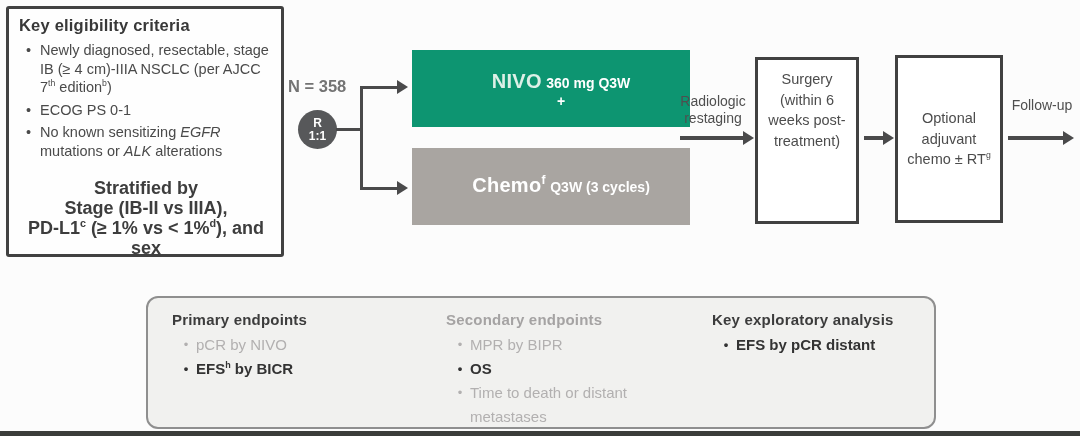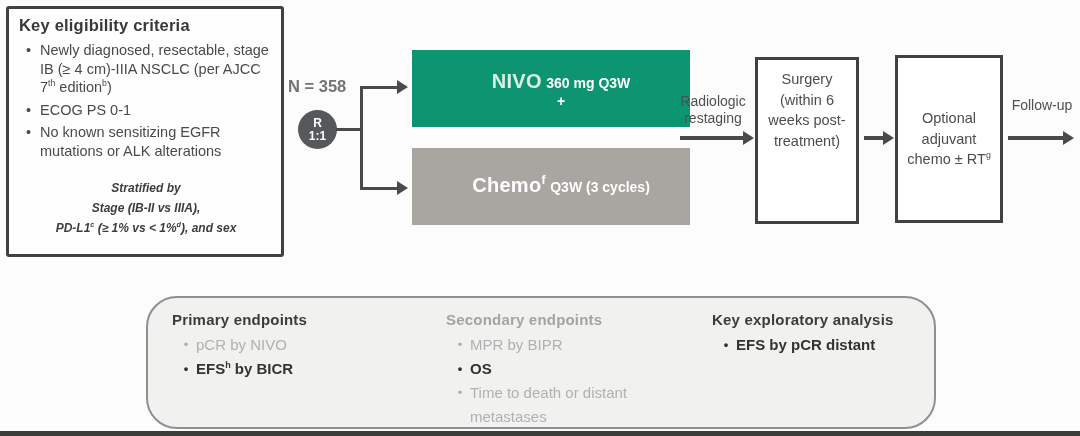--- a/index.html
+++ b/index.html
@@ -15,22 +15,22 @@
     border:3px solid #414141;border-radius:3px;background:#fefefe;
     box-sizing:border-box;padding:7px 8px 0 10px;
   }
   .elig-title{font-size:16.5px;font-weight:bold;color:#383838;letter-spacing:.2px;}
   .elig-list{margin:6px 0 0 0;padding:0;list-style:none;}
   .elig-list li{
     position:relative;padding-left:21px;font-size:14.5px;color:#4a4a4a;
     line-height:18.5px;margin-bottom:4px;
   }
   .elig-list li::before{content:"•";position:absolute;left:7px;color:#4a4a4a;}
-  .strat{margin-top:18px;text-align:center;font-weight:bold;font-size:12px;color:#3d3d3d;line-height:20px;font-style:italic;}
-  .gene{}
+  .strat{margin-top:18px;text-align:center;font-weight:bold;font-size:18px;color:#3d3d3d;line-height:20px;}
+  .gene{font-style:italic;}
 
   
   .n-label{position:absolute;left:288px;top:77px;font-size:16.5px;font-weight:bold;color:#737373;}
   .r-circle{
     position:absolute;left:298px;top:110px;width:39px;height:39px;border-radius:50%;
     background:#57585a;color:#fff;display:flex;flex-direction:column;align-items:center;
     justify-content:center;font-weight:bold;font-size:12px;line-height:13px;
   }
 
   
@@ -64,21 +64,21 @@
     position:absolute;border:3px solid #414141;background:#fff;box-sizing:border-box;
     display:flex;justify-content:center;text-align:center;
     font-size:14.5px;color:#4c4c4c;line-height:20.5px;
   }
   .surgery{left:755px;top:57px;width:104px;height:167px;align-items:flex-start;padding:9px 5px 0 5px;}
   .optional{left:895px;top:55px;width:108px;height:168px;align-items:center;padding:0 3px;}
 
   
   .panel{
     position:absolute;left:146px;top:296px;width:790px;height:133px;
-    background:#f1f1ef;border:2px solid #8f8f8f;border-radius:31px;box-sizing:border-box;
+    background:#f1f1ef;border:2px solid #8f8f8f;border-radius:12px;box-sizing:border-box;
   }
   .col{position:absolute;top:13px;}
   .col1{left:24px;width:262px;}
   .col2{left:298px;width:252px;}
   .col3{left:564px;width:220px;}
   .col-title{font-size:15px;font-weight:bold;letter-spacing:.2px;margin-bottom:5px;}
   .title-dark{color:#3c3c3c;}
   .title-muted{color:#a5a3a3;}
   .ep-item{display:flex;font-size:15px;line-height:24px;}
   .ep-item::before{content:"•";flex:0 0 24px;text-align:center;font-size:13px;padding-left:4px;box-sizing:border-box;}

